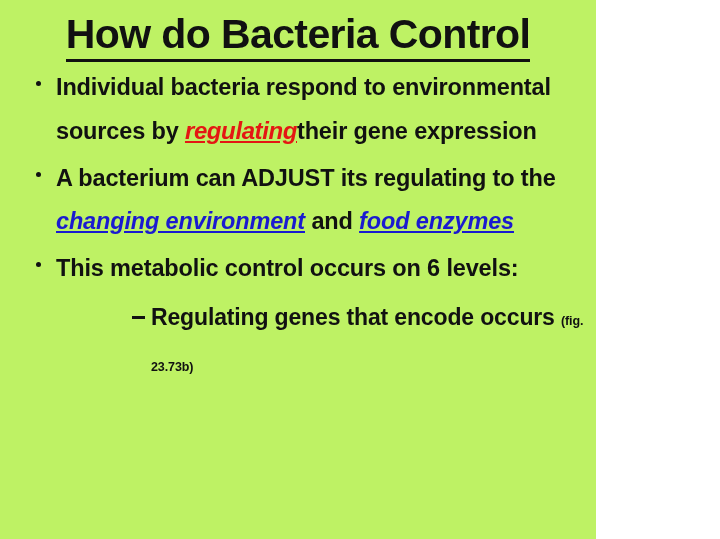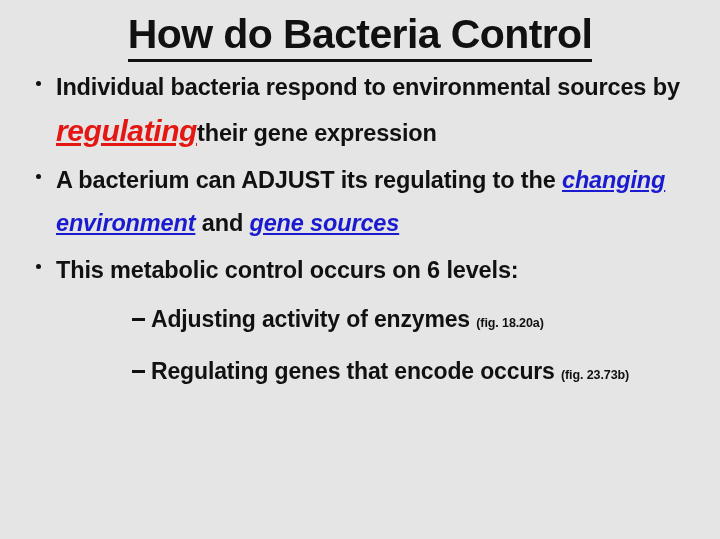--- a/index.html
+++ b/index.html
@@ -11,23 +11,23 @@
     width: 720px;
     height: 539px;
     overflow: hidden;
     font-family: "Liberation Sans", sans-serif;
     color: #111111;
     -webkit-font-smoothing: antialiased;
   }
 
   .slide {
     position: relative;
-    width: 720px;
+    width: 596px;
     height: 539px;
-    background: #e5e5e5;
+    background: #bef264;
     box-sizing: border-box;
   }
 
   
   .title-block {
     padding-top: 11px;
     text-align: center;
   }
   .title-line {
     display: block;
@@ -70,21 +70,21 @@
     line-height: 43px;
     color: #111111;
     letter-spacing: -0.15px;
   }
 
   
   .em-red {
     color: #e41713;
     font-style: italic;
     font-weight: bold;
-    font-size: 30px;
+    font-size: 24px;
     text-decoration: underline;
     text-underline-offset: 2px;
     letter-spacing: -0.4px;
   }
   .em-blue {
     color: #1a1ad0;
     font-style: italic;
     font-weight: bold;
     text-decoration: underline;
     text-underline-offset: 2px;
@@ -133,32 +133,28 @@
 
   <div class="body-list">
 
     <div class="bullet">
       <span class="dot"></span>
       <div class="btext"><span>Individual bacteria respond to environmental sources by </span><span class="em-red">regulating</span><span>their gene expression</span></div>
     </div>
 
     <div class="bullet">
       <span class="dot"></span>
-      <div class="btext"><span>A bacterium can ADJUST its regulating to the </span><span class="em-blue">changing environment</span><span> and </span><span class="em-blue">gene sources</span></div>
+      <div class="btext"><span>A bacterium can ADJUST its regulating to the </span><span class="em-blue">changing environment</span><span> and </span><span class="em-blue">food enzymes</span></div>
     </div>
 
     <div class="bullet">
       <span class="dot"></span>
       <div class="btext"><span>This metabolic control occurs on 6 levels:</span></div>
 
       <div class="subs">
-        <div class="sub">
-          <span class="dash"></span>
-          <div class="stext"><span>Adjusting activity of enzymes</span> <span class="figref">(fig. 18.20a)</span></div>
-        </div>
         <div class="sub">
           <span class="dash"></span>
           <div class="stext"><span>Regulating genes that encode occurs</span> <span class="figref">(fig. 23.73b)</span></div>
         </div>
       </div>
     </div>
 
   </div>
 </div>
 

